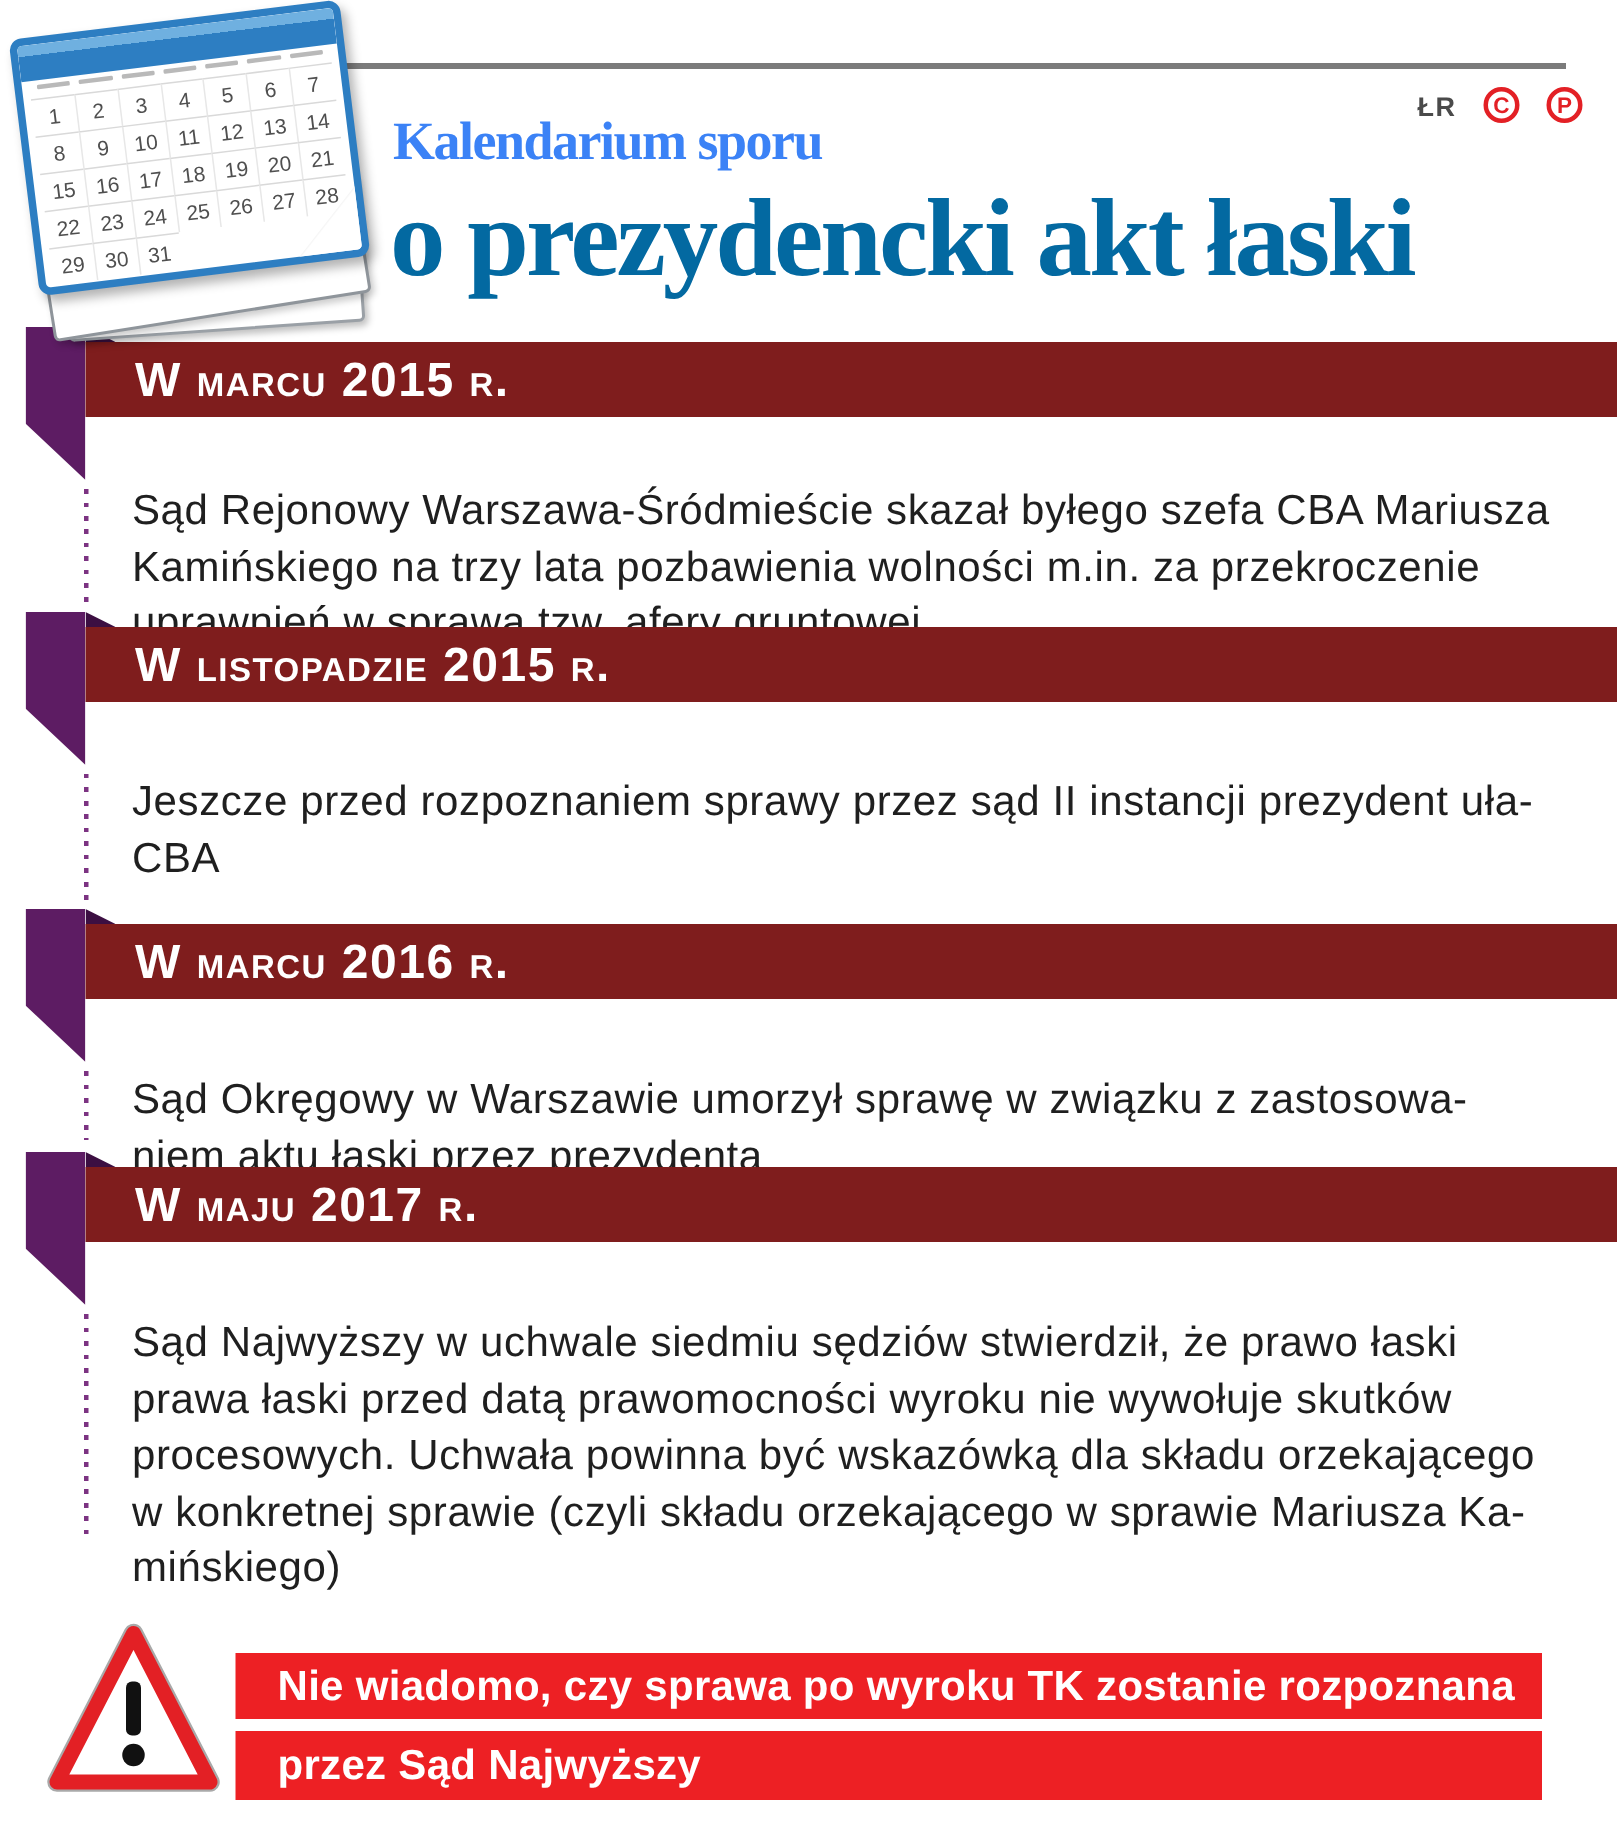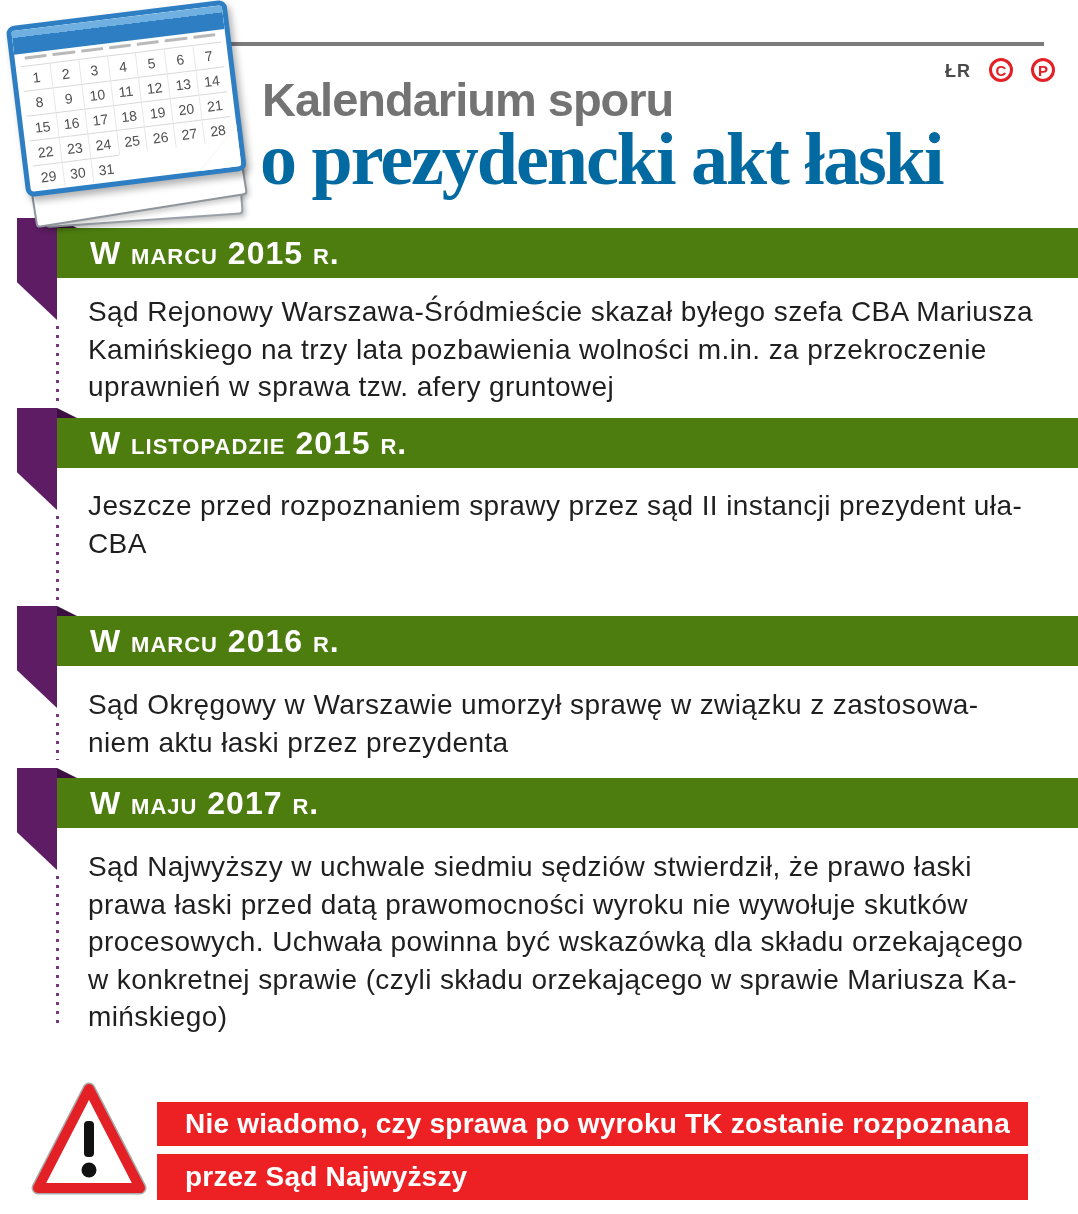--- a/index.html
+++ b/index.html
@@ -6,22 +6,22 @@
   #stage{position:relative;width:1078px;height:1214px;background:#fff;overflow:hidden;
          font-family:"Liberation Sans",sans-serif;}
 
   
   .rule{position:absolute;left:198px;top:42px;width:846px;height:4px;background:#7b7b7b;}
   .credit{position:absolute;top:58px;right:23px;display:flex;align-items:flex-end;gap:18px;}
   .credit .lr{font-size:18px;font-weight:bold;color:#4a4a4a;letter-spacing:1px;}
   .cp{width:24px;height:24px;border-radius:50%;border:3px solid #e32025;color:#e32025;
       font-weight:bold;font-size:15px;display:flex;align-items:center;justify-content:center;
       background:#fff;box-sizing:border-box;line-height:1;}
-  .title1{position:absolute;left:262px;top:76px;font-family:Liberation Sans, sans-serif;
-          font-weight:bold;font-size:47px;color:#737373;line-height:1;letter-spacing:-1px;white-space:nowrap;}
+  .title1{position:absolute;left:262px;top:76px;font-family:Liberation Serif, serif;
+          font-weight:bold;font-size:36px;color:#3b82f6;line-height:1;letter-spacing:-1px;white-space:nowrap;}
   .title2{position:absolute;left:260px;top:122px;font-family:"Liberation Serif",serif;
           font-weight:bold;font-size:74px;color:#0369a1;line-height:1;letter-spacing:-2px;white-space:nowrap;}
 
   
   .cal{position:absolute;left:6px;top:4px;width:252px;height:232px;transform:rotate(-7deg);z-index:6;}
   .cal-page{position:absolute;background:#fff;box-sizing:border-box;}
   .cal-p3{left:30px;top:120px;width:198px;height:98px;border:2px solid #9aa0a6;border-radius:4px;
           transform:rotate(3deg);box-shadow:2px 3px 5px rgba(0,0,0,.25);}
   .cal-p2{left:16px;top:96px;width:214px;height:112px;border:2px solid #8f959b;border-radius:4px;
           transform:rotate(-2deg);box-shadow:2px 3px 5px rgba(0,0,0,.2);}
@@ -36,30 +36,30 @@
   .cal-grid{display:grid;grid-template-columns:repeat(7,1fr);grid-auto-rows:25px;padding:0 5px;
           font-size:14px;color:#4f4f4f;}
   .cal-grid span{display:flex;align-items:center;justify-content:center;
           border-top:1px solid #d9d9d9;border-left:1px solid #e7e7e7;}
   .cal-grid span:nth-child(7n+1){border-left:none;}
   .cal-curl{position:absolute;right:-1px;bottom:-1px;width:44px;height:44px;
           background:linear-gradient(315deg,#ffffff 0 48%,#cfcfcf 56%,#f2f2f2 75%);
           clip-path:polygon(100% 0,100% 100%,0 100%);}
 
   
-  .bar{position:absolute;left:57px;width:1021px;height:50px;background:#4d7c0f;
+  .bar{position:absolute;left:57px;width:1021px;height:50px;background:#7f1d1d;
        color:#fff;display:flex;align-items:center;padding-left:33px;box-sizing:border-box;}
   .bar span{font-variant:small-caps;font-weight:bold;font-size:32px;letter-spacing:1px;}
   .ribbon{position:absolute;left:17px;width:40px;height:102px;background:#5d1c63;
        clip-path:polygon(0 0,100% 0,100% 100%,0 63%);}
   .fold{position:absolute;left:57px;width:20px;height:10px;background:#3c0f42;
        clip-path:polygon(0 0,100% 100%,0 100%);}
   .dots{position:absolute;left:56px;width:3px;
        background:repeating-linear-gradient(to bottom,#7c3382 0 3px,transparent 3px 9px);}
-  .body{position:absolute;left:88px;color:#1f1f1f;font-size:28px;line-height:37.5px;letter-spacing:0.4px;}
+  .body{position:absolute;left:88px;color:#1f1f1f;font-size:28px;line-height:37.5px;letter-spacing:0.4px;margin-top:28px;}
   .body .line{white-space:nowrap;}
 
   
   .strip{position:absolute;left:157px;width:871px;height:44px;background:#ed2024;color:#fff;
        display:flex;align-items:center;padding-left:28px;box-sizing:border-box;
        font-weight:bold;font-size:28px;letter-spacing:0.2px;white-space:nowrap;}
   .warn-svg{position:absolute;left:30px;top:1080px;}
 </style>
 </head>
 <body>

